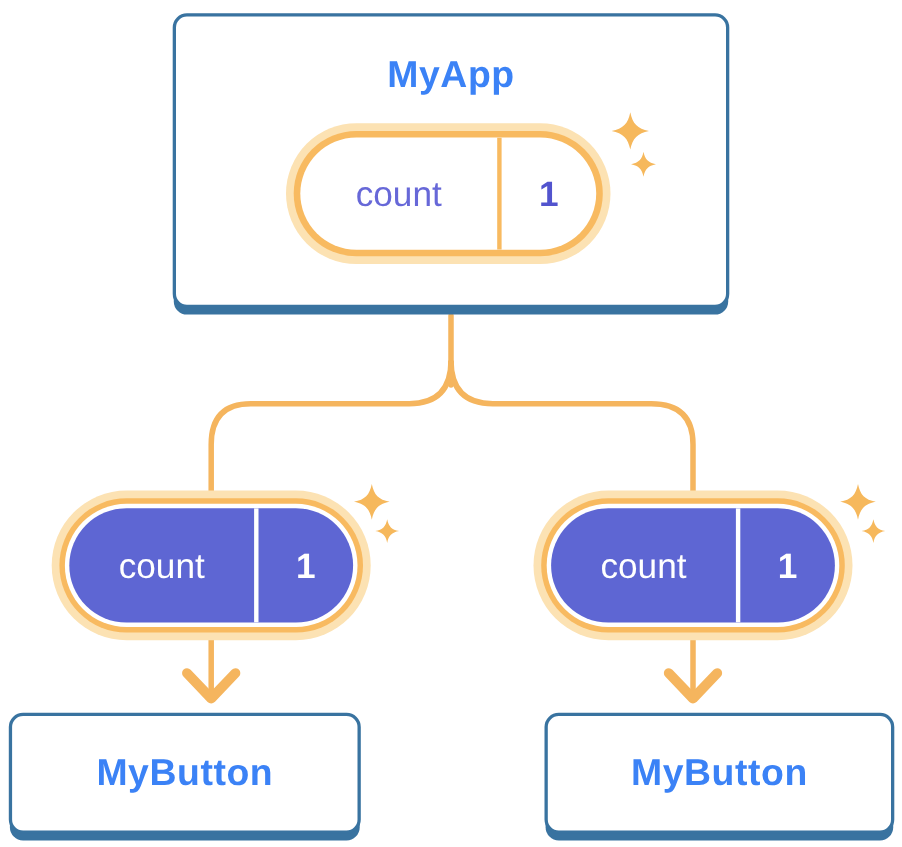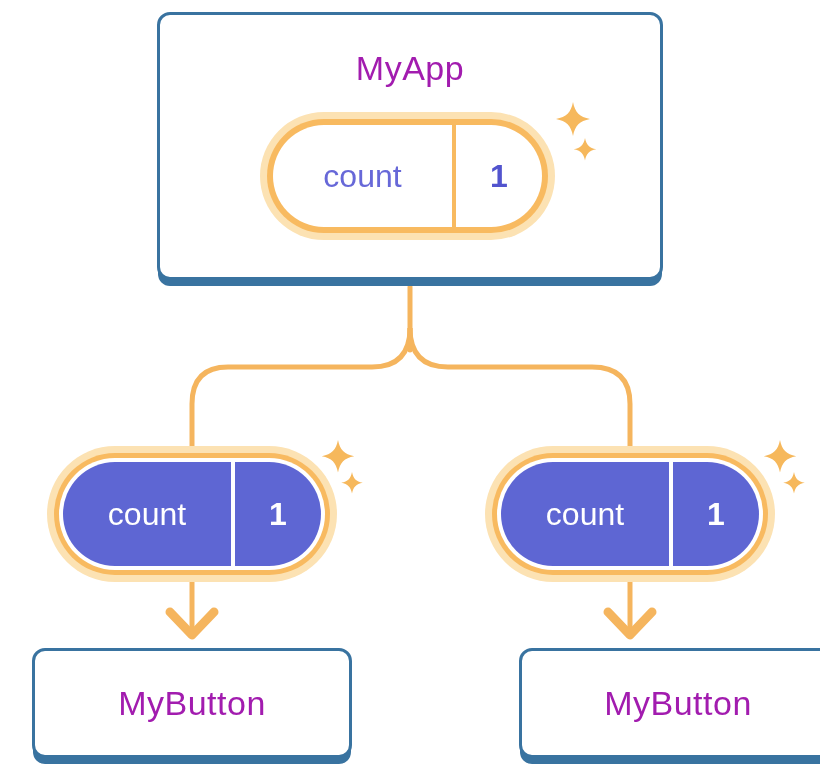--- a/index.html
+++ b/index.html
@@ -15,29 +15,29 @@
     border:3px solid #3973A0;
     border-radius:13px;
     box-shadow:0 7px 0 -1px #3973A0;
     box-sizing:border-box;
     z-index:2;
     display:flex;
     flex-direction:column;
     align-items:center;
   }
   .card-title{
-    color:#a21caf;
+    color:#3b82f6;
     font-size:34px;
-    font-weight:400;
+    font-weight:700;
     letter-spacing:0.5px;
     line-height:1;
   }
   #myapp-card{left:157px;top:12px;width:506px;height:268px;}
   #myapp-card .card-title{margin-top:36px;}
-  .button-card{justify-content:center;margin-left:24px;}
+  .button-card{justify-content:center;}
   #mybutton-card-left{left:8px;top:648px;width:320px;height:110px;}
   #mybutton-card-right{left:495px;top:648px;width:318px;height:110px;}
   
   .pill-glow{
     position:absolute;
     background:#FCE2B3;
     border-radius:70px;
     padding:7px;
     box-sizing:border-box;
     z-index:3;

